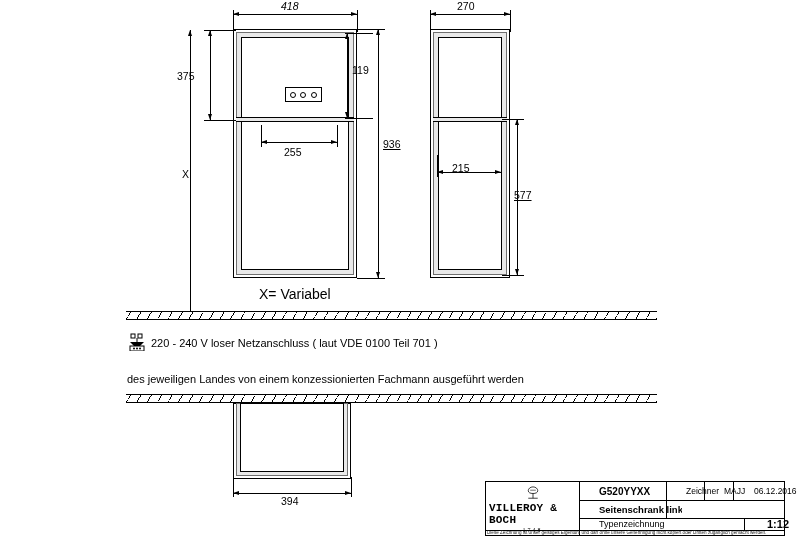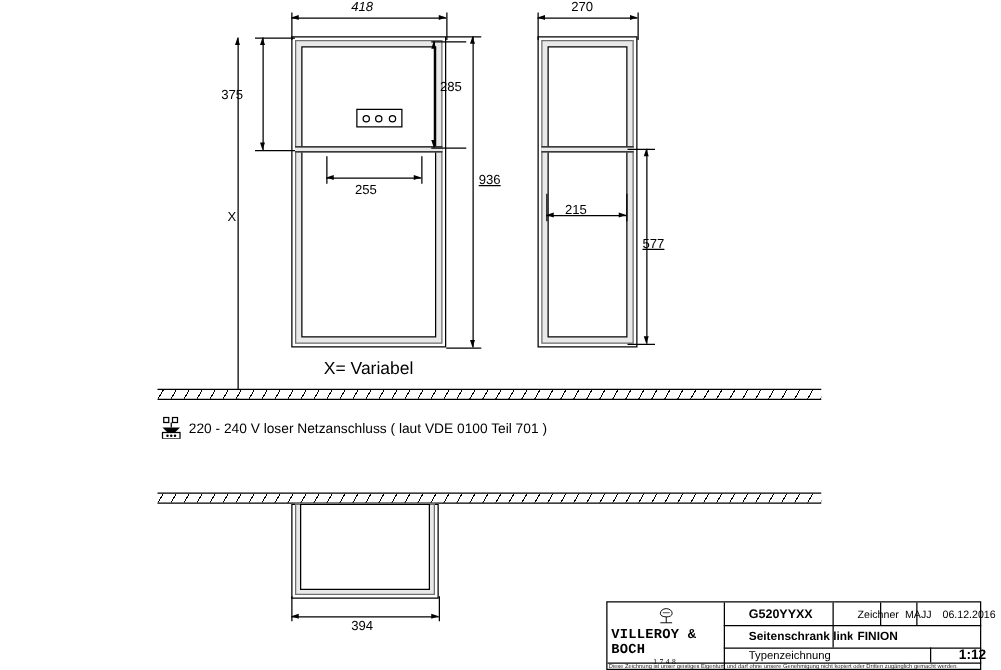--- a/index.html
+++ b/index.html
@@ -261,21 +261,21 @@
   <div class="dim-vline" style="left:210px; top:30px; height:90px;"></div>
   <div class="arr arr-u" style="left:207.5px; top:30px;"></div>
   <div class="arr arr-d" style="left:207.5px; top:114px;"></div>
   <div class="dim-txt" style="left:177px; top:70px;">375</div>
 
   <div class="ext-line-h" style="left:345px; top:33px; width:28px;"></div>
   <div class="ext-line-h" style="left:345px; top:118px; width:28px;"></div>
   <div class="dim-vline" style="left:347px; top:33px; height:85px;"></div>
   <div class="arr arr-u" style="left:344.5px; top:33px;"></div>
   <div class="arr arr-d" style="left:344.5px; top:112px;"></div>
-  <div class="dim-txt" style="left:352px; top:64px;">285</div>
+  <div class="dim-txt" style="left:352px; top:64px;">119</div>
 
   <div class="ext-line-h" style="left:357px; top:29px; width:28px;"></div>
   <div class="ext-line-h" style="left:357px; top:278px; width:28px;"></div>
   <div class="dim-vline" style="left:378px; top:29px; height:249px;"></div>
   <div class="arr arr-u" style="left:375.5px; top:29px;"></div>
   <div class="arr arr-d" style="left:375.5px; top:272px;"></div>
   <div class="dim-txt" style="left:383px; top:138px;text-decoration:underline;">936</div>
 
   <div class="ext-line" style="left:261px; top:125px; height:22px;"></div>
   <div class="ext-line" style="left:337px; top:125px; height:22px;"></div>
@@ -313,20 +313,21 @@
       <rect x="11" y="1" width="4" height="4" fill="none" stroke="#000" stroke-width="1"></rect>
       <path d="M10 5 L10 9" stroke="#000" stroke-width="1" fill="none"></path>
       <path d="M3 9 L17 9 L13 13 L7 13 Z" fill="#000"></path>
       <rect x="3" y="13" width="14" height="5" fill="none" stroke="#000" stroke-width="1"></rect>
       <circle cx="7" cy="15.5" r="1" fill="#000"></circle>
       <circle cx="10" cy="15.5" r="1" fill="#000"></circle>
       <circle cx="13" cy="15.5" r="1" fill="#000"></circle>
     </svg>
   </div>
   <div class="note-txt" style="left:151px; top:336px;">220 - 240 V loser Netzanschluss ( laut VDE 0100 Teil 701 )</div>
+  <div class="note-txt" style="left:127px; top:372px;">des jeweiligen Landes von einem konzessionierten Fachmann ausgeführt werden</div>
 
   <div class="floor-strip" style="left:126px; top:394px; width:531px; height:9px;"></div>
 
   <div class="cab-outer" style="left:233px; top:403px; width:118px; height:76px;"></div>
   <div class="cab-band" style="left:236px; top:403px; width:112px; height:73px;"></div>
   <div class="cab-inner" style="left:240px; top:403px; width:104px; height:69px;"></div>
 
   <div class="ext-line" style="left:233px; top:477px; height:20px;"></div>
   <div class="ext-line" style="left:351px; top:477px; height:20px;"></div>
   <div class="dim-line" style="left:233px; top:493px; width:118px;"></div>
@@ -356,21 +357,20 @@
     <div class="tb-line-h" style="left:93px; top:18px; width:206px;"></div>
     <div class="tb-line-h" style="left:93px; top:36px; width:206px;"></div>
     <div class="tb-line-h" style="left:0px; top:48px; width:299px;"></div>
 
     <div class="tb-cell tb-b" style="left:94px; top:0px; width:86px; height:18px; font-size:10px;">G520YYXX</div>
     <div class="tb-cell" style="left:181px; top:0px; width:37px; height:18px; font-size:8.5px;">Zeichner</div>
     <div class="tb-cell" style="left:248px; top:0px; width:0px; height:18px; font-size:8.5px; left:219px; width:28px;">MAJJ</div>
     <div class="tb-cell" style="left:249px; top:0px; width:50px; height:18px; font-size:8.5px;">06.12.2016</div>
 
     <div class="tb-cell tb-b" style="left:94px; top:18px; width:86px; height:18px; font-size:9.5px;">Seitenschrank links</div>
-    <div class="tb-cell tb-b" style="left:181px; top:18px; width:118px; height:18px; font-size:9.5px;">FINION</div>
 
     <div class="tb-cell" style="left:94px; top:36px; width:164px; height:12px; font-size:9px;">Typenzeichnung</div>
     <div class="tb-cell scale-txt" style="left:262px; top:36px; width:37px; height:12px;">1:12</div>
   </div>
 
   <div class="footer-fine">Diese Zeichnung ist unser geistiges Eigentum und darf ohne unsere Genehmigung nicht kopiert oder Dritten zugänglich gemacht werden.</div>
 
 </div>
 
 </body></html>

